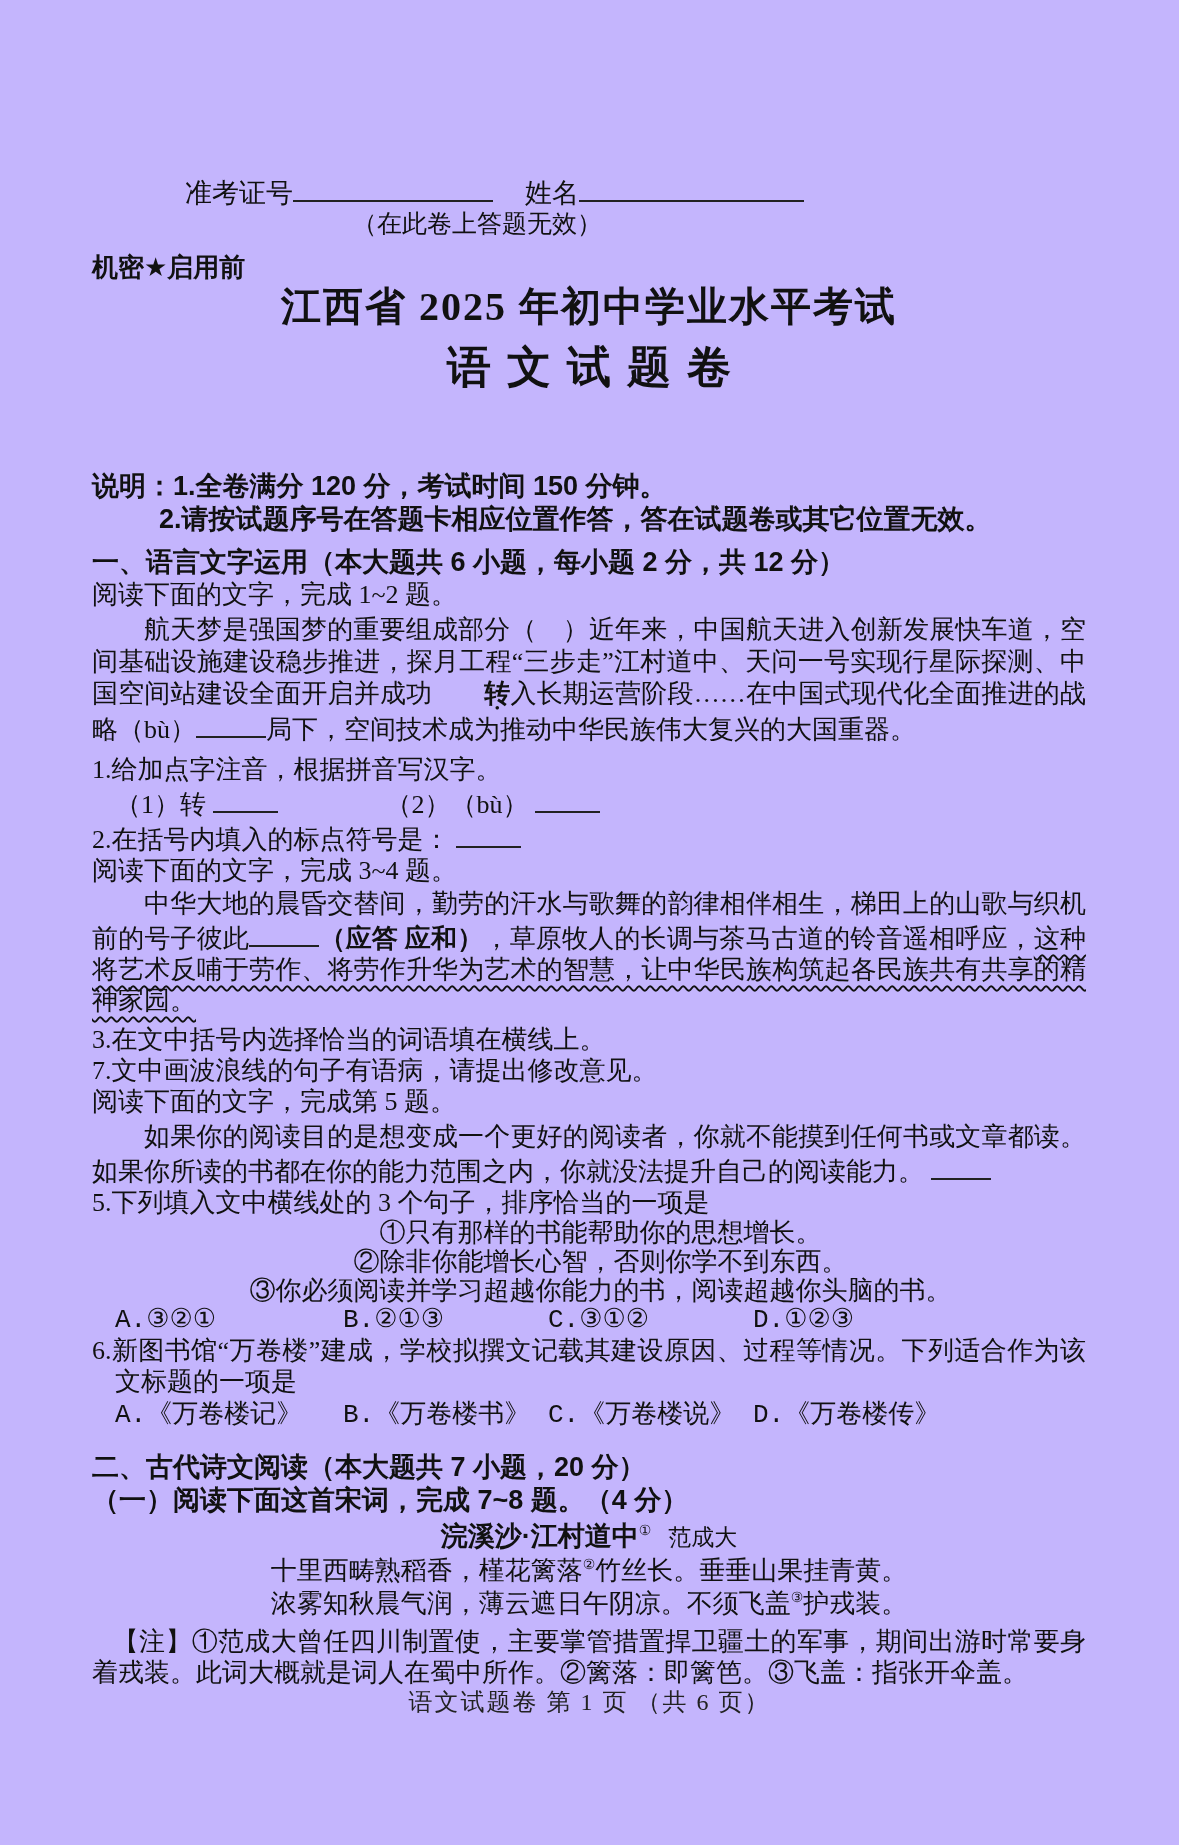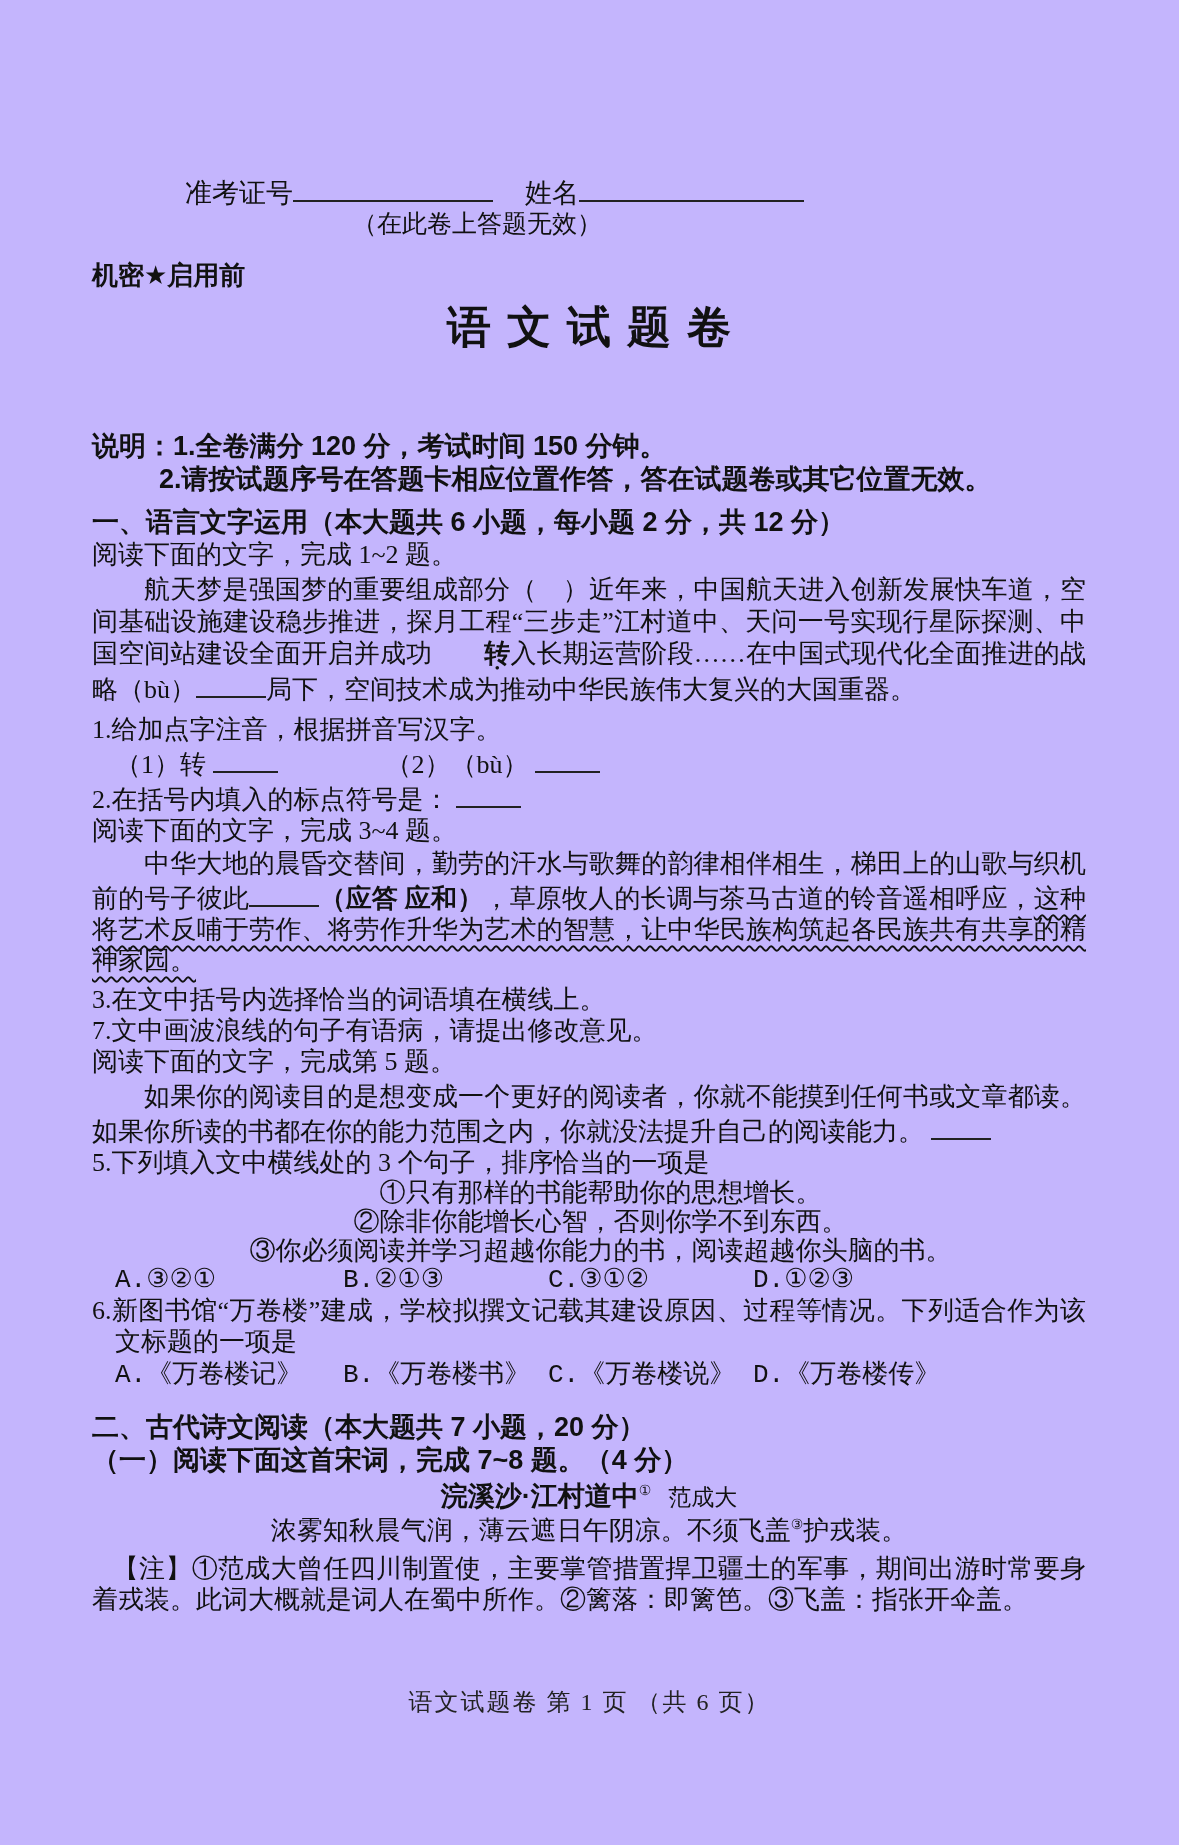--- a/index.html
+++ b/index.html
@@ -19,21 +19,21 @@
   .serif { font-family:"Liberation Serif","DejaVu Serif",serif; }
   .sans  { font-family:"Liberation Sans","DejaVu Sans",sans-serif; }
   .bold  { font-weight:700; }
 
   
   .id-row { margin-left:93px; line-height:30px; font-size:27px; }
   .blank { display:inline-block; border-bottom:2px solid #222; height:1em; vertical-align:baseline; }
   .w200 { width:200px; } .w225 { width:225px; } .w70 { width:70px; } .w65 { width:65px; } .w60 { width:60px; }
   .gap32 { display:inline-block; width:32px; }
   .notice { margin-top:2px; margin-left:170px; width:430px; text-align:center; line-height:28px; font-size:25px; }
-  .confidential { margin-top:22px; line-height:30px; font-size:26px; }
+  .confidential { margin-top:14px; line-height:30px; font-size:26px; }
 
   .title { margin:2px 0 0 0; text-align:center; font-size:40px; line-height:46px; font-weight:700; letter-spacing:2px; }
   .subtitle { margin:12px 0 0 0; text-align:center; font-size:44px; line-height:52px; font-weight:700; letter-spacing:16px; text-indent:16px; }
 
   .instr1 { margin-top:76px; line-height:33px; font-size:27px; }
   .instr2 { line-height:33px; font-size:27px; padding-left:67px; }
 
   .sec-heading { line-height:33px; font-size:27px; }
   .h1-top { margin-top:10px; }
   .h2-top { margin-top:21px; }
@@ -71,20 +71,21 @@
 <div class="page">
 
   <div class="id-row">
     <span>准考证号</span><span class="blank w200"></span><span class="gap32"></span><span>姓名</span><span class="blank w225"></span>
   </div>
 
   <div class="notice">（在此卷上答题无效）</div>
 
   <div class="confidential sans bold">机密★启用前</div>
 
+  <h1 class="title serif">江西省 2025 年初中学业水平考试</h1>
   <h2 class="subtitle serif">语文试题卷</h2>
 
   <p class="instr1 sans bold">说明：1.全卷满分 120 分，考试时间 150 分钟。</p>
   <p class="instr2 sans bold">2.请按试题序号在答题卡相应位置作答，答在试题卷或其它位置无效。</p>
 
   <p class="sec-heading sans bold h1-top">一、语言文字运用（本大题共 6 小题，每小题 2 分，共 12 分）</p>
   <p class="intro">阅读下面的文字，完成 1~2 题。</p>
 
   <p class="passage" style="margin-top:4px"><span>航天梦是强国梦的重要组成部分（　）近年来，中国航天进入创新发展快车道，空间基础设施建设稳步推进，探月工程“三步走”江村道中、天问一号实现行星际探测、中国空间站建设全面开启并成功</span><span class="dot-char">转</span><span>入长期运营阶段……在中国式现代化全面推进的战略（bù）</span><span class="blank w70"></span><span>局下，空间技术成为推动中华民族伟大复兴的大国重器。</span></p>
 
@@ -124,19 +125,20 @@
     <span>C.《万卷楼说》</span>
     <span>D.《万卷楼传》</span>
   </div>
 
   <p class="sec-heading sans bold h2-top">二、古代诗文阅读（本大题共 7 小题，20 分）</p>
   <p class="sec-heading sans bold">（一）阅读下面这首宋词，完成 7~8 题。（4 分）</p>
 
   <div class="poem-title-line">
     <span class="poem-title">浣溪沙·江村道中</span><sup class="ref">①</sup><span class="poem-author">范成大</span>
   </div>
+  <p class="poem-line"><span>十里西畴熟稻香，槿花篱落</span><sup class="ref">②</sup><span>竹丝长。垂垂山果挂青黄。</span></p>
   <p class="poem-line"><span>浓雾知秋晨气润，薄云遮日午阴凉。不须飞盖</span><sup class="ref">③</sup><span>护戎装。</span></p>
 
   <p class="note">【注】①范成大曾任四川制置使，主要掌管措置捍卫疆土的军事，期间出游时常要身着戎装。此词大概就是词人在蜀中所作。②篱落：即篱笆。③飞盖：指张开伞盖。</p>
 
   <div class="footer">语文试题卷 第 1 页 （共 6 页）</div>
 
 </div>
 
 </body></html>

